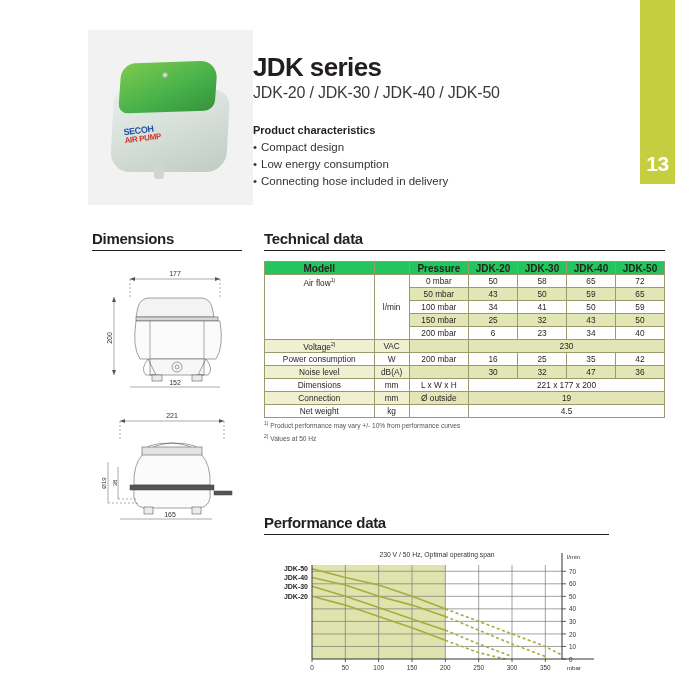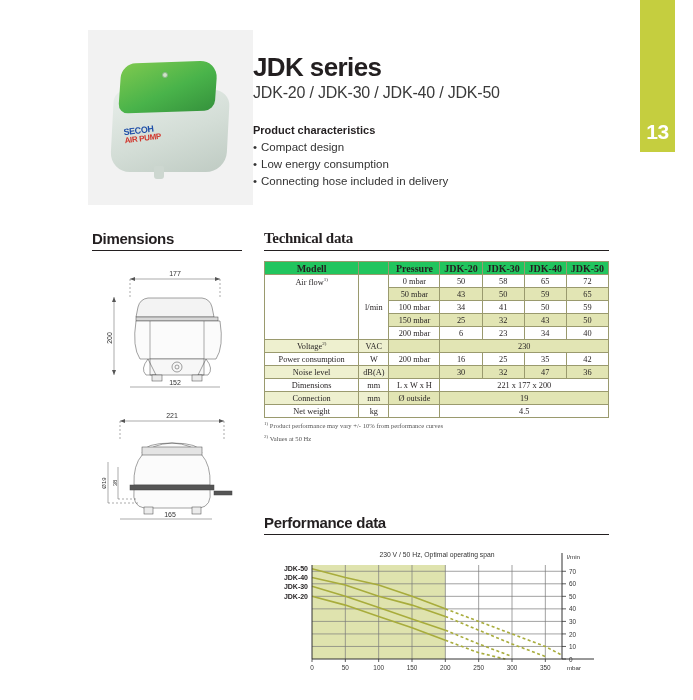--- a/index.html
+++ b/index.html
@@ -9,21 +9,21 @@
     background:#ffffff;
     font-family:"Liberation Sans", sans-serif;
     color:#231f20;
     position:relative;
     overflow:hidden;
   }
 
   
   .page-tab {
     position:absolute; top:0; right:18px;
-    width:35px; height:152px;
+    width:35px; height:184px;
     background:#c5ce3f;
     display:flex; align-items:flex-end; justify-content:center;
   }
   .page-tab .num {
     color:#ffffff; font-weight:bold; font-size:21px;
     line-height:1; padding-bottom:10px; letter-spacing:-0.5px;
   }
 
   
   .header { position:absolute; top:30px; left:88px; width:520px; }
@@ -63,21 +63,21 @@
   .charcteristics-head { font-size:11px; font-weight:bold; margin-top:22px; }
   .bullets { list-style:none; margin:3px 0 0 0; padding:0; }
   .bullets li { font-size:11.5px; color:#333; line-height:1.45; }
   .bullets li::before { content:"\2022"; margin-right:4px; }
 
   
   .sec-head { font-size:15px; font-weight:bold; letter-spacing:-0.3px; }
   .sec-rule { border-bottom:1.5px solid #231f20; margin-top:3px; }
 
   .dims-sec { position:absolute; left:92px; top:230px; width:150px; }
-  .tech-sec { position:absolute; left:264px; top:230px; width:345px;font-family:Liberation Serif, serif; }
+  .tech-sec { position:absolute; left:264px; top:230px; width:401px; }
   .perf-sec { position:absolute; left:264px; top:514px; width:345px; }
 
   
   table.tech { width:100%; border-collapse:collapse; margin-top:10px; table-layout:fixed; }
   table.tech td, table.tech th {
     border:1px solid #9a9a6e;
     font-size:8.3px; height:13px; padding:0 3px;
     text-align:center; color:#231f20; font-weight:normal;
   }
   table.tech th { background:#22c55e; font-weight:bold; font-size:10px; }

